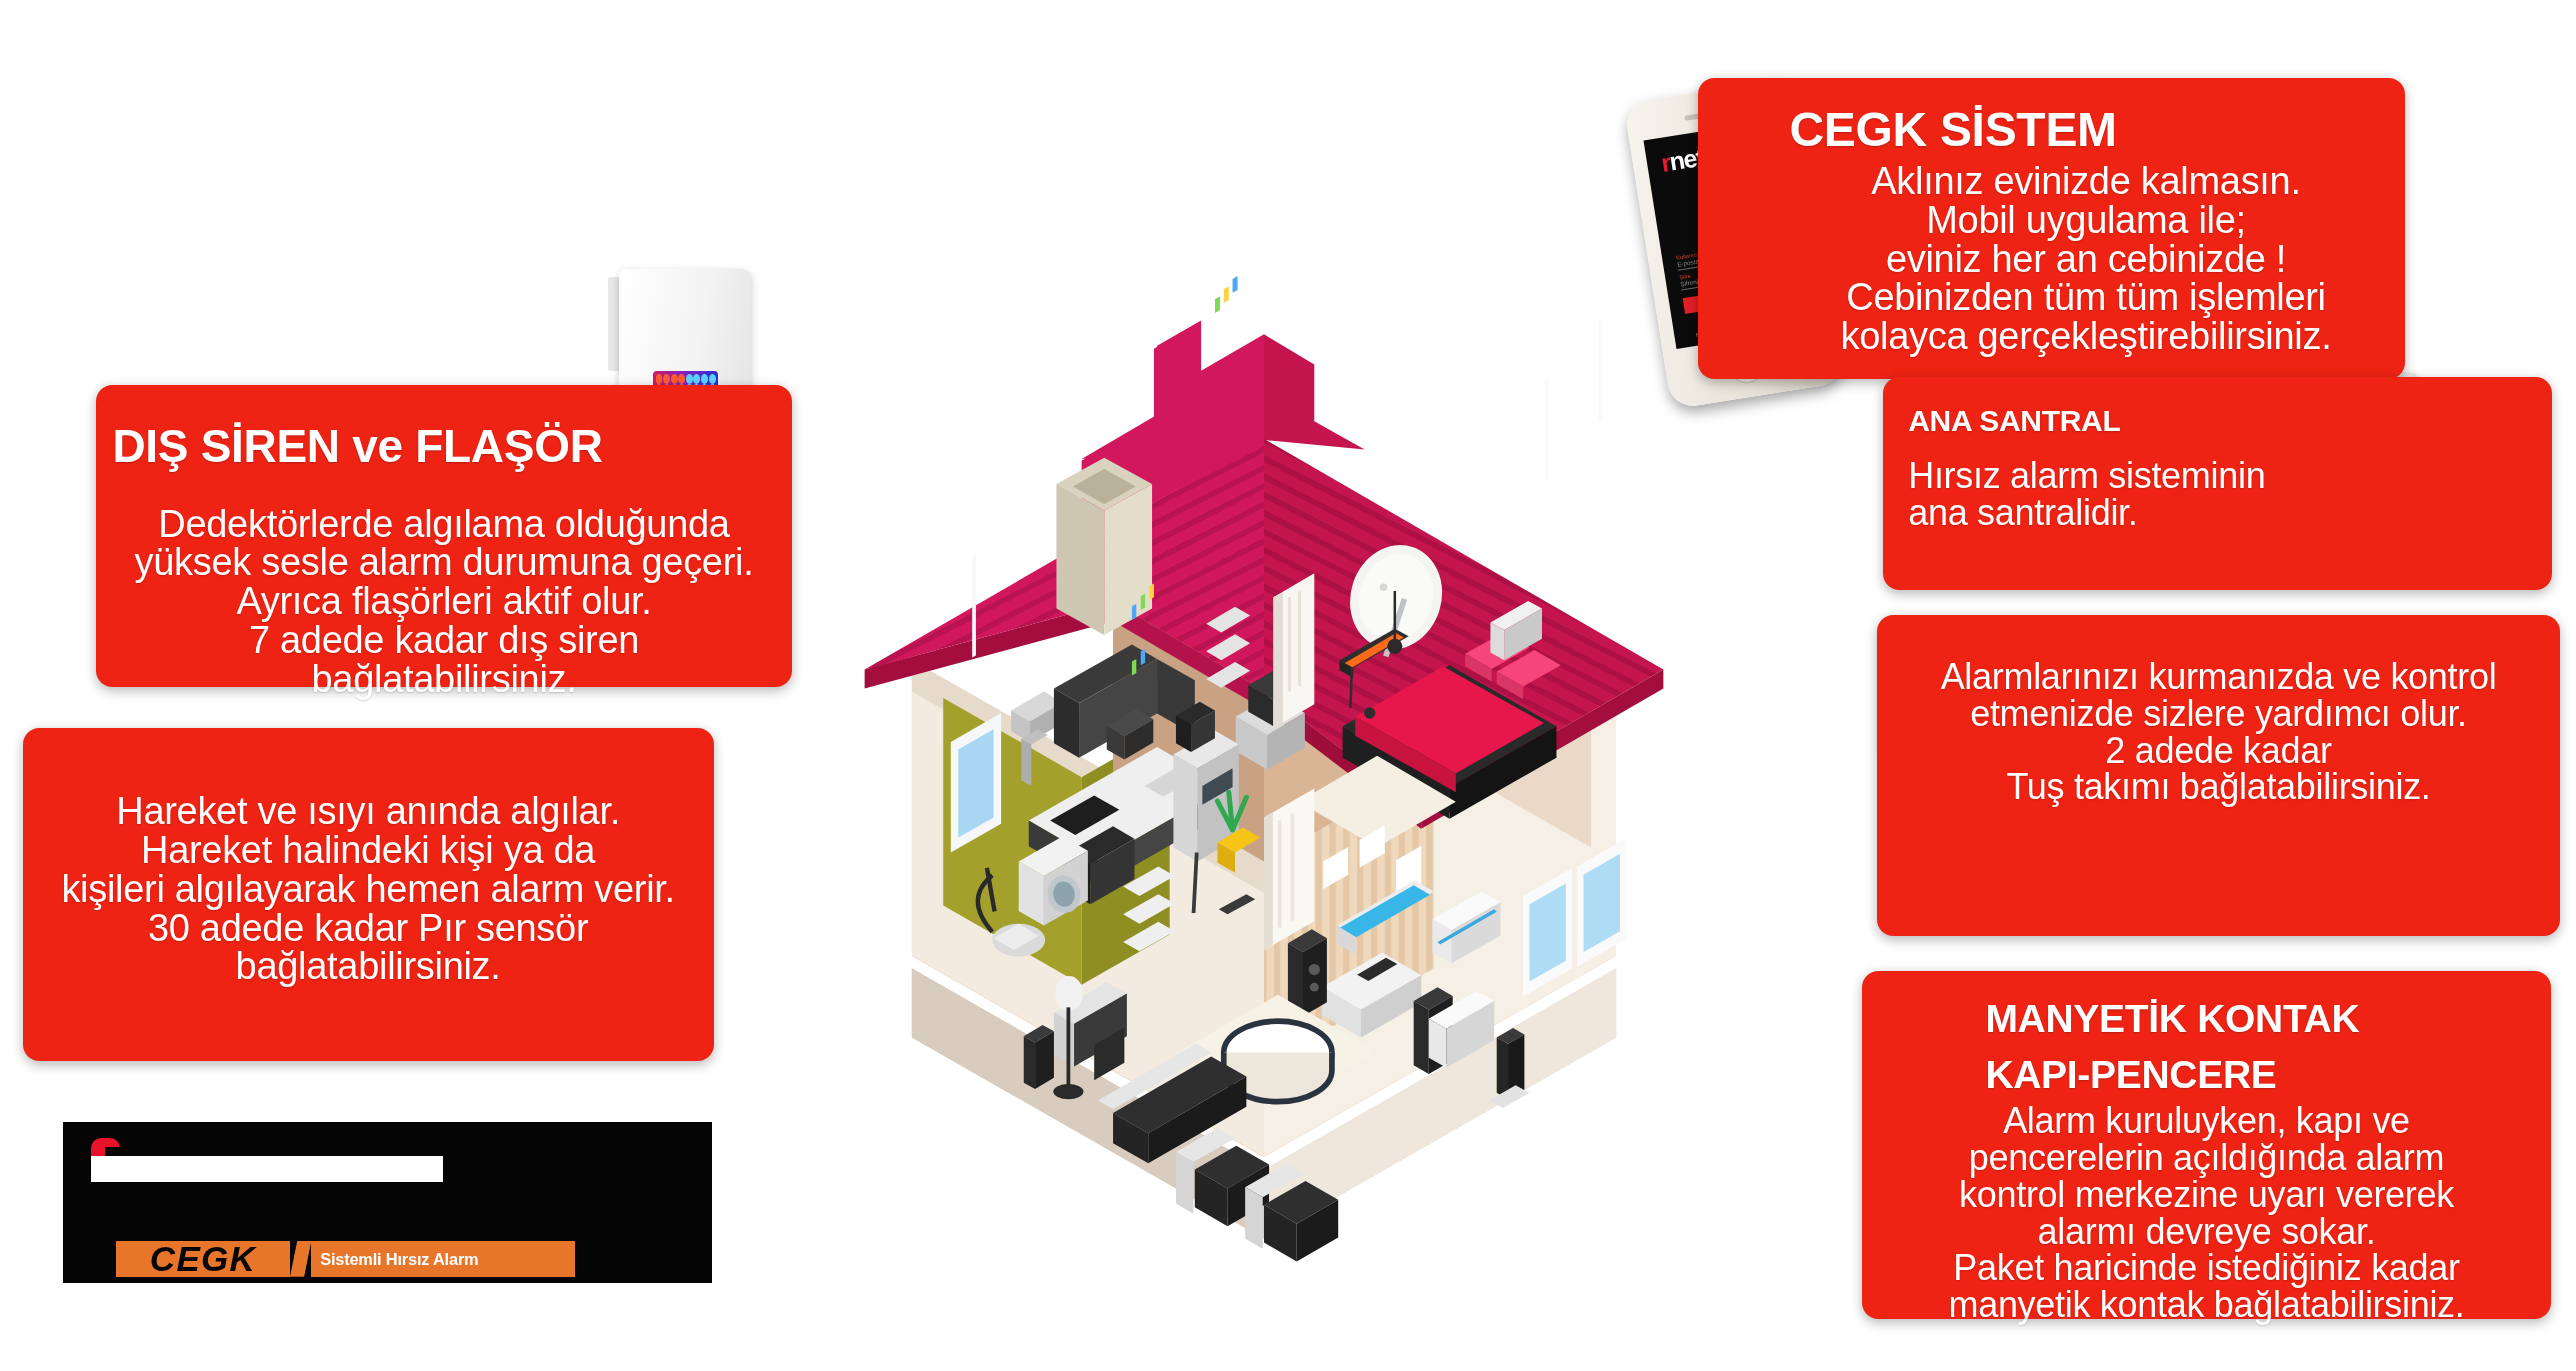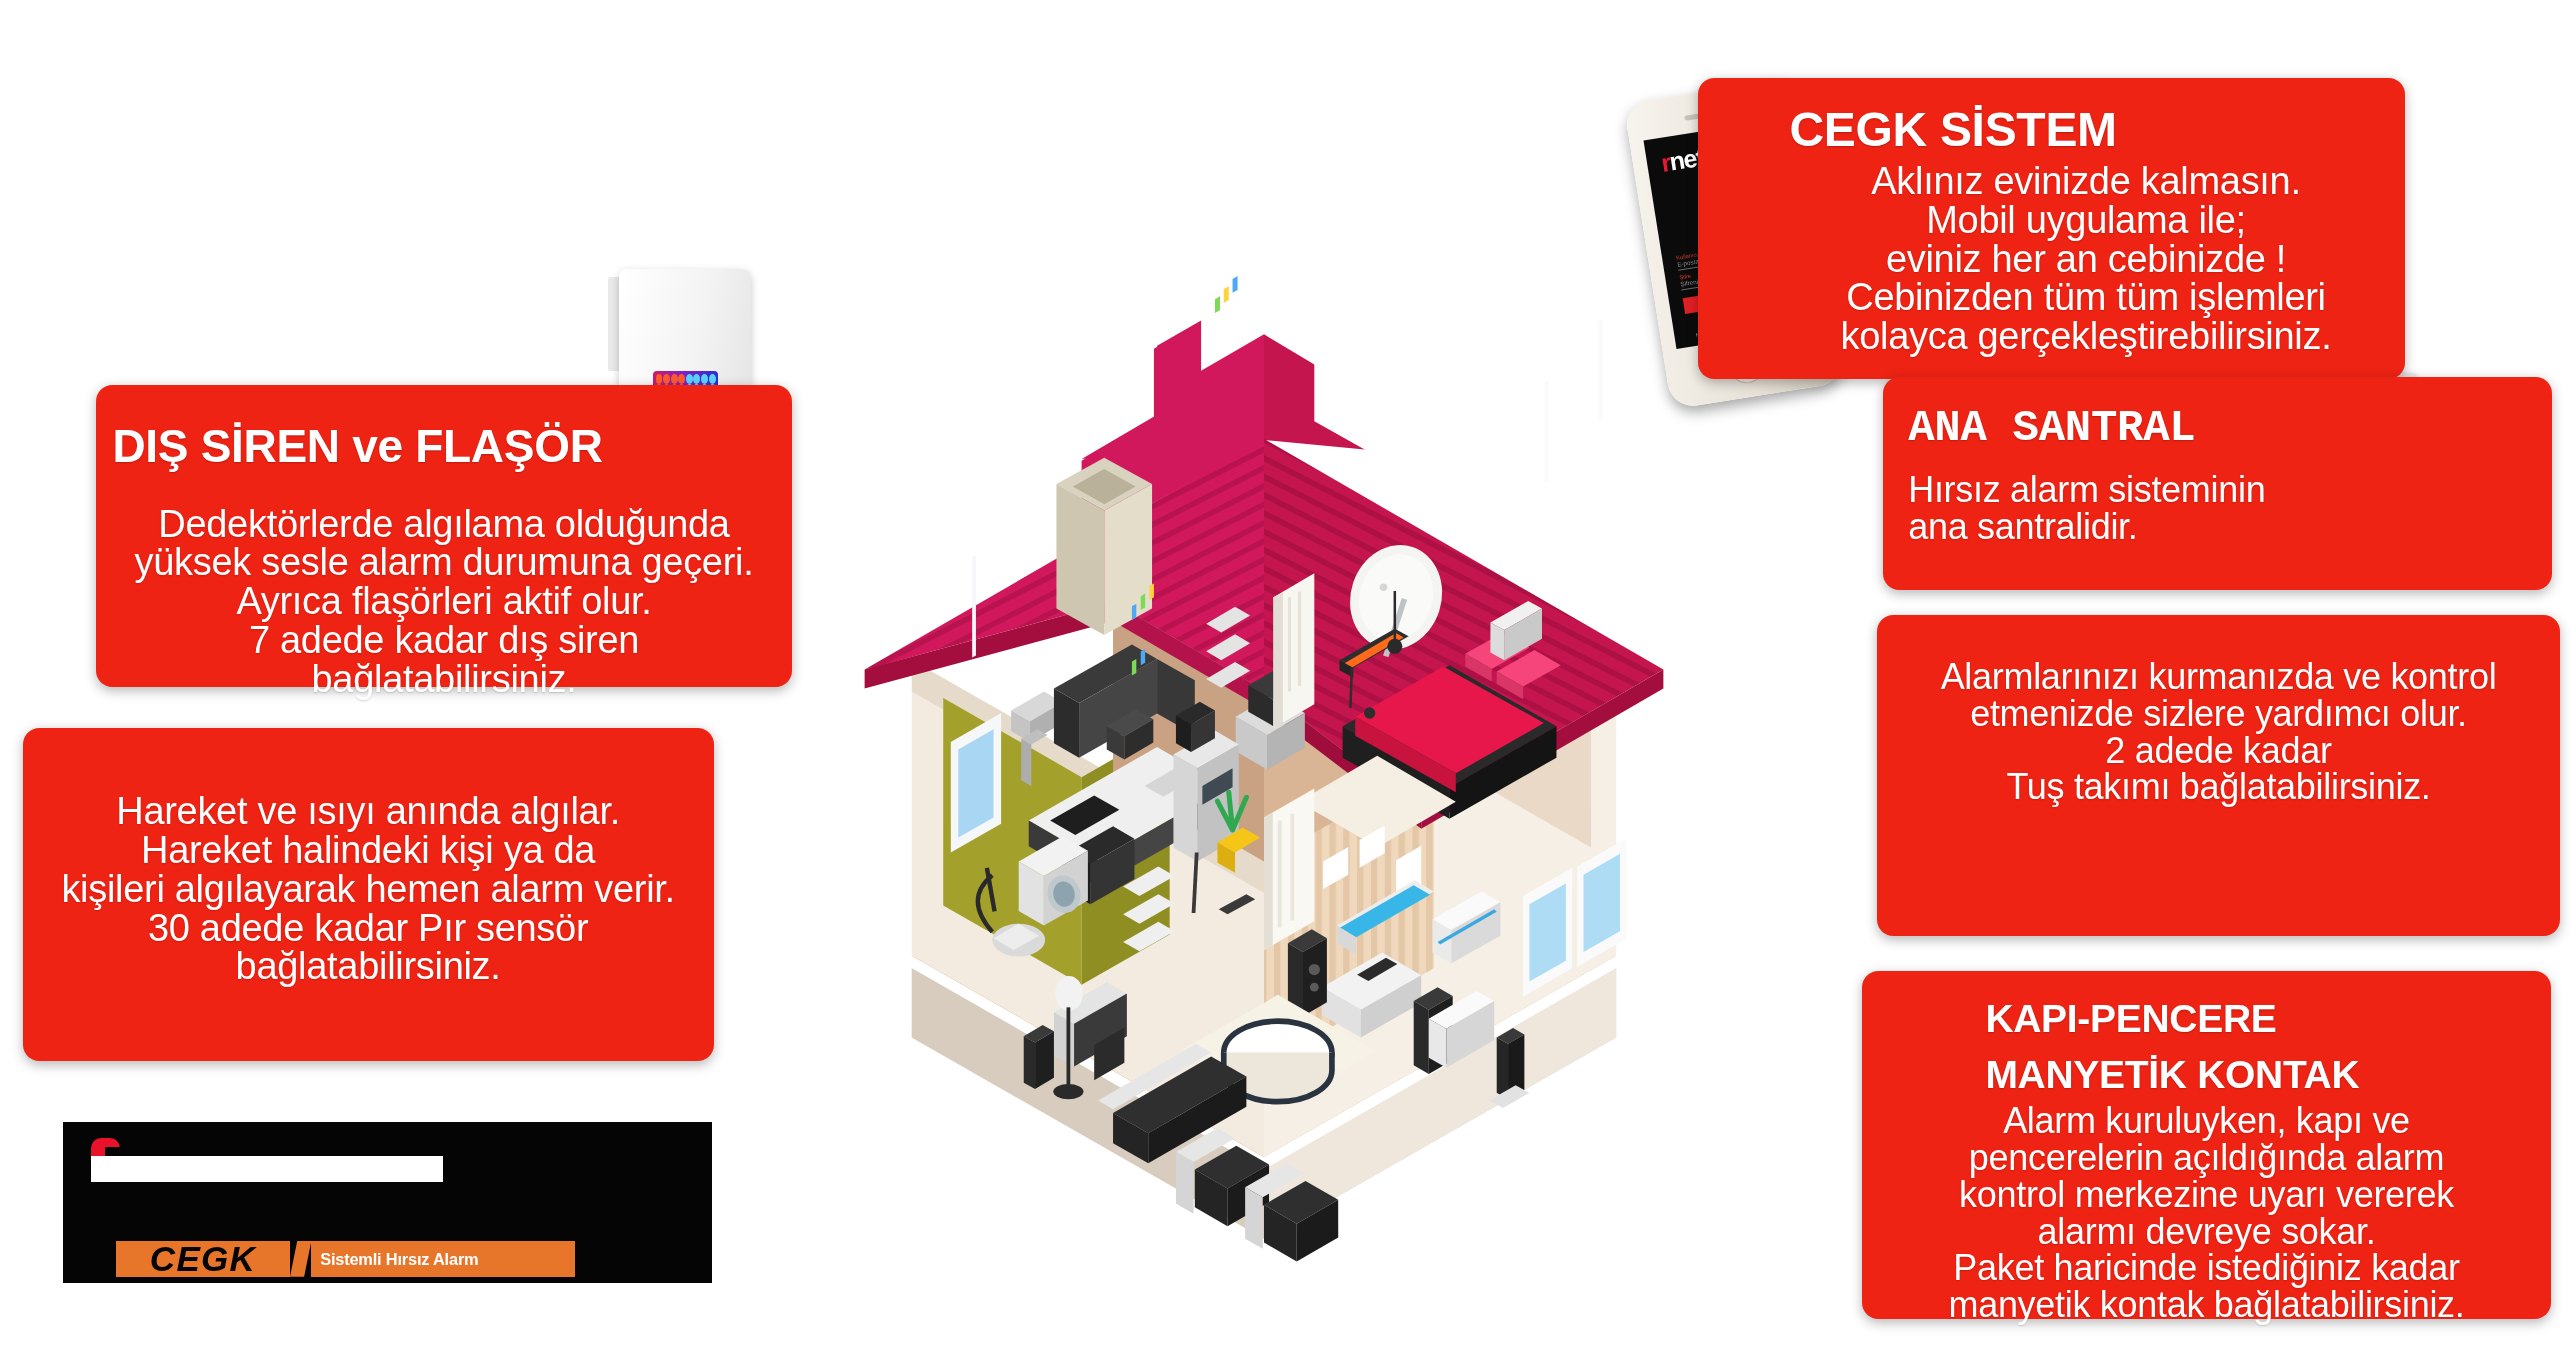--- a/index.html
+++ b/index.html
@@ -40,21 +40,21 @@
 
   #card-pir     { left:22.6px;   top:728px; width:691px; height:333px; }
   #card-pir .title { font-size:40px; margin-top:24px; margin-left:118px; text-align:center;}
   #card-pir .body  { font-size:38px; margin-top:53px; }
 
   #card-cegk    { left:1698px; top:78px;  width:707px; height:301px; }
   #card-cegk .title { font-size:48px; margin-top:16.4px; margin-left:75px; }
   #card-cegk .body  { font-size:38px; margin-top:7.5px; margin-left:69px; }
 
   #card-santral { left:1883px; top:377px;  width:669px; height:213px; }
-  #card-santral .title { font-size:44px; margin-top:17.6px; text-align:left; padding-left:8.8px;font-family:Liberation Mono, monospace;}
+  #card-santral .title { font-size:30px; margin-top:17.6px; text-align:left; padding-left:8.8px;}
   #card-santral .body  { font-size:36px; margin-top:21.4px; text-align:left; padding-left:8.8px; width:434px;}
 
   #card-keypad  { left:1877px; top:615px;  width:683px; height:321px; }
   #card-keypad .title { font-size:48px; margin-top:107px; margin-left:258px; text-align:center;}
   #card-keypad .body  { font-size:36px; margin-top:33px; }
 
   #card-contact { left:1862px; top:971px; width:689px; height:348px; }
   #card-contact .title { font-size:39px; margin-top:16.4px; margin-left:107px; }
   #card-contact .body  { font-size:36px; margin-top:8.8px; }
 
@@ -798,22 +798,22 @@
   </div>
 
   <div id="card-keypad" class="card">
     <div class="body">Alarmlarınızı kurmanızda ve kontrol
 etmenizde sizlere yardımcı olur.
 2 adede kadar
 Tuş takımı bağlatabilirsiniz.</div>
   </div>
 
   <div id="card-contact" class="card">
+    <div class="title">MANYETİK KONTAK</div>
     <div class="title">KAPI-PENCERE</div>
-    <div class="title">MANYETİK KONTAK</div>
     <div class="body">Alarm kuruluyken, kapı ve
 pencerelerin açıldığında alarm
 kontrol merkezine uyarı vererek
 alarmı devreye sokar.
 Paket haricinde istediğiniz kadar
 manyetik kontak bağlatabilirsiniz.</div>
   </div>
 
   <div id="logo">
     <div class="panel"></div>

